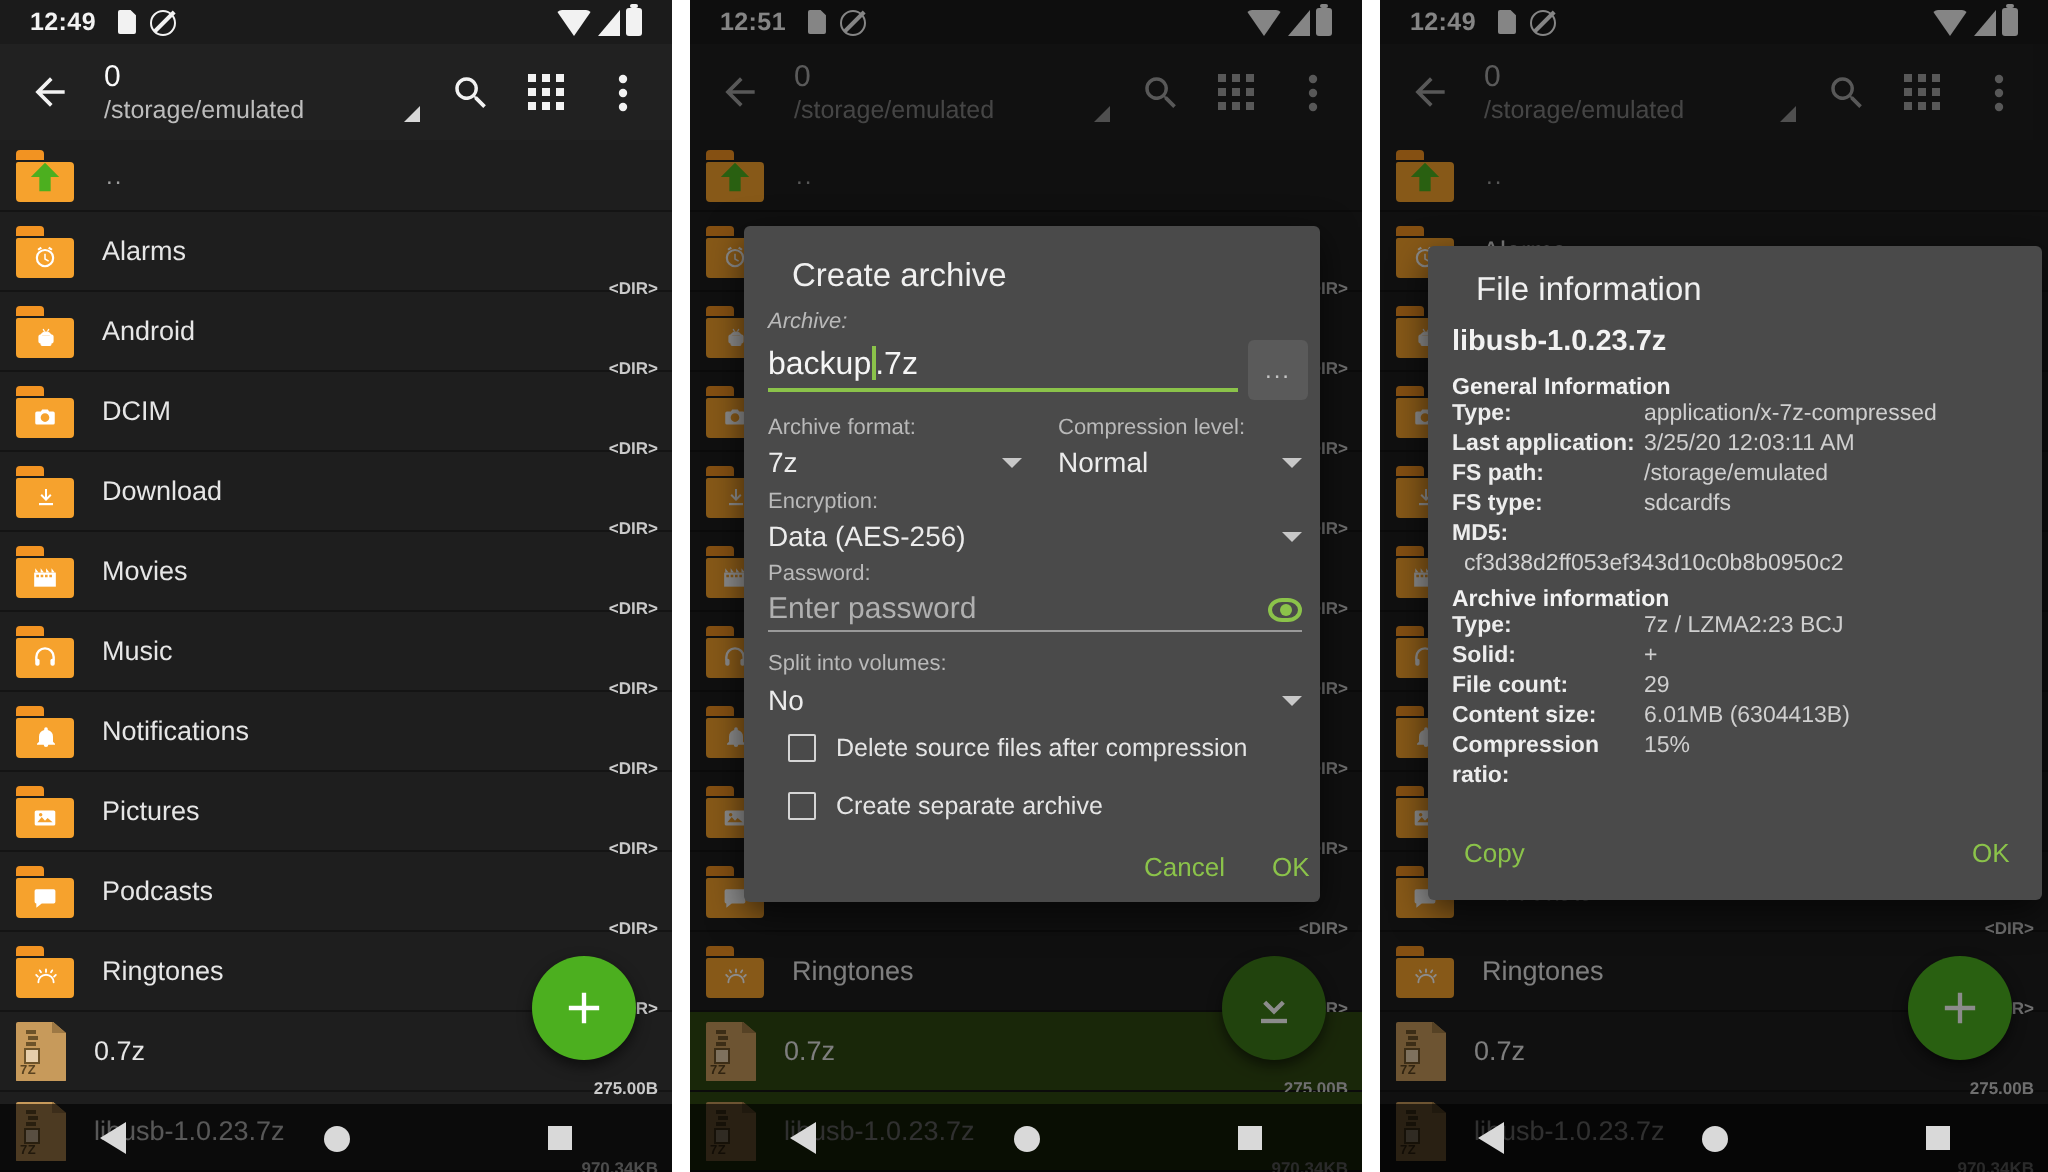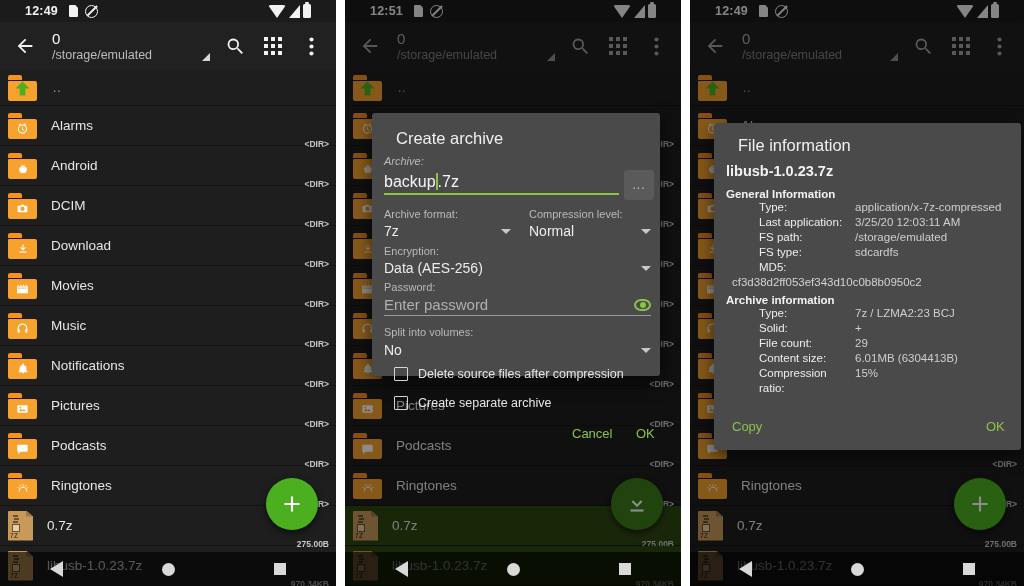--- a/index.html
+++ b/index.html
@@ -17,21 +17,21 @@
     height: 586px;
     background: #1c1c1c;
     overflow: hidden;
     flex: 0 0 auto;
   }
   .gap { flex: 0 0 auto; width: 9px; height: 586px; background: #ffffff; }
 
   
   .statusbar {
     position: relative; height: 22px; background: #1b1b1b;
-    display: flex; align-items: center; padding: 0 25px;
+    display: flex; align-items: center; padding: 0 15px;
     color: #f2f2f2;
   }
   .sb-time { font-size: 12.5px; font-weight: bold; letter-spacing: .2px; }
   .sb-left-icons { display: flex; align-items: center; gap: 7px; margin-left: 11px; }
   .sb-right-icons { margin-left: auto; display: flex; align-items: center; gap: 3px; }
   .ic-sim { width: 9px; height: 12px; background:#f2f2f2; border-radius: 1px 1px 1px 1px;
             clip-path: polygon(0 0,70% 0,100% 22%,100% 100%,0 100%); }
   .ic-nosound { width: 13px; height: 13px; border: 1.6px solid #f2f2f2; border-radius: 50%; position: relative; }
   .ic-nosound:after { content:""; position:absolute; left:-1px; top:4.5px; width:14px; height:1.6px;
             background:#f2f2f2; transform: rotate(-45deg); }
@@ -132,21 +132,21 @@
   .dlgbtn { color: #8bc34a; font-size: 13px; }
 
   .eye { width: 17px; height: 12px; border: 2px solid #8bc34a; border-radius: 50% 50% 50% 50% / 60% 60% 60% 60%;
          display:flex; align-items:center; justify-content:center; }
   .eye i { width: 6px; height: 6px; border-radius: 50%; background: #8bc34a; display:block; }
 
   
   .fi-name { font-size: 14.5px; font-weight: bold; color: #f2f2f2; }
   .fi-sec { font-size: 11.5px; font-weight: bold; color: #f2f2f2; margin-top: 4px; }
   .fi-row { display: flex; font-size: 11.5px; line-height: 15px; }
-  .fi-k { color: #ededed; font-weight: normal; flex: 0 0 auto; margin-left: 33px; }
+  .fi-k { color: #ededed; font-weight: bold; flex: 0 0 auto; }
   .fi-v { color: #cfcfcf; }
   .fi-hash { color: #d2d2d2; font-size: 11.5px; padding-left: 6px; line-height: 15px; }
 </style>
 </head>
 <body>
 
 <div id="root">
 
   <div class="panel">
 
@@ -667,21 +667,21 @@
 
     <div class="fab dim" style="top:478px">
       <svg width="26" height="26" viewBox="0 0 24 24">
         <path fill="#fff" d="M12 3v9.2l3.6-3.6L17 10l-5 5-5-5 1.4-1.4L12 12.2V3z"></path>
         <rect x="6" y="17" width="12" height="2" fill="#fff"></rect>
       </svg>
     </div>
 
     <div class="scrim"></div>
 
-    <div class="dialog" style="left:27px; top:113px; width:288px; height:263px;">
+    <div class="dialog" style="left:27px; top:113px; width:288px; height:338px;">
 
       <div class="dlg-title" style="position:absolute; left:24px; top:16px;">Create archive</div>
 
       <div class="lbl" style="position:absolute; left:12px; top:42px;font-style:italic;">Archive:</div>
 
       <div class="field" style="position:absolute; left:12px; top:60px; width:235px;">
         <span class="txt">backup</span><span class="caret"></span><span class="txt">.7z</span>
       </div>
 
       <div class="browsebtn" style="left:252px; top:57px;">...</div>

